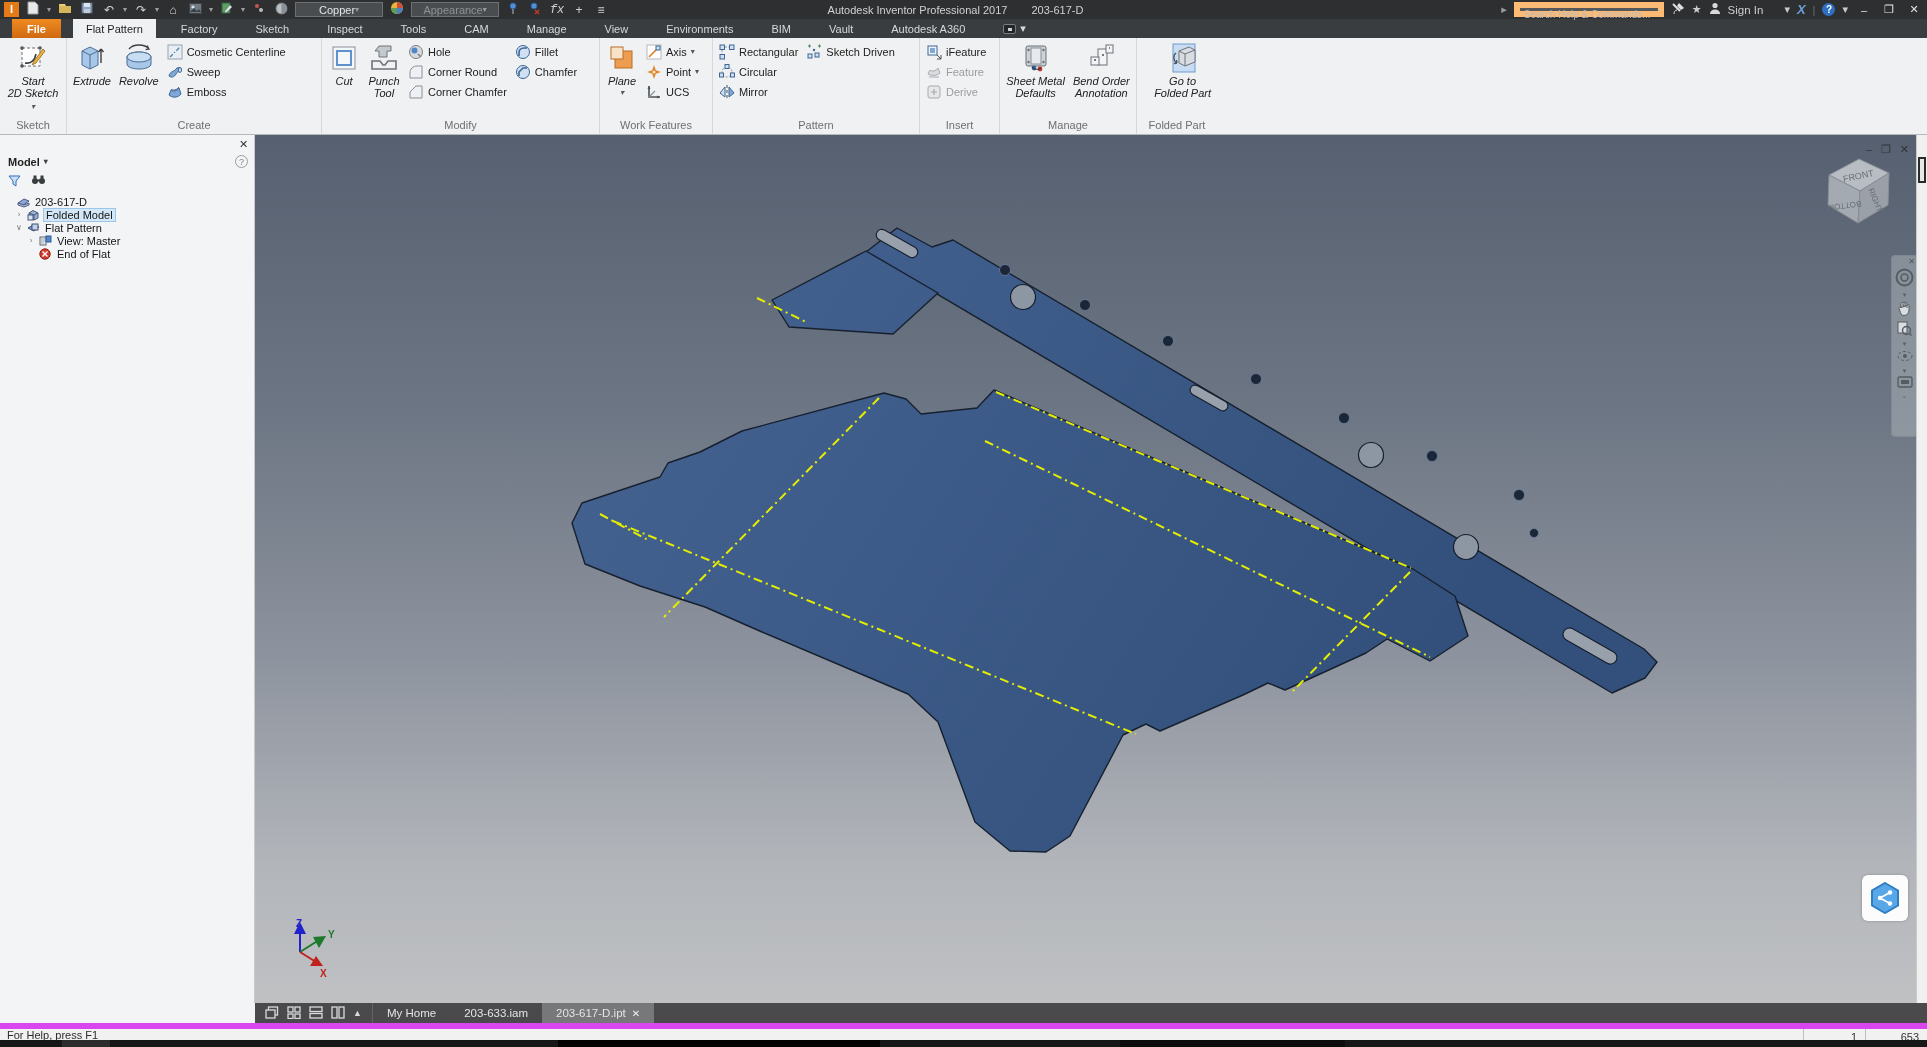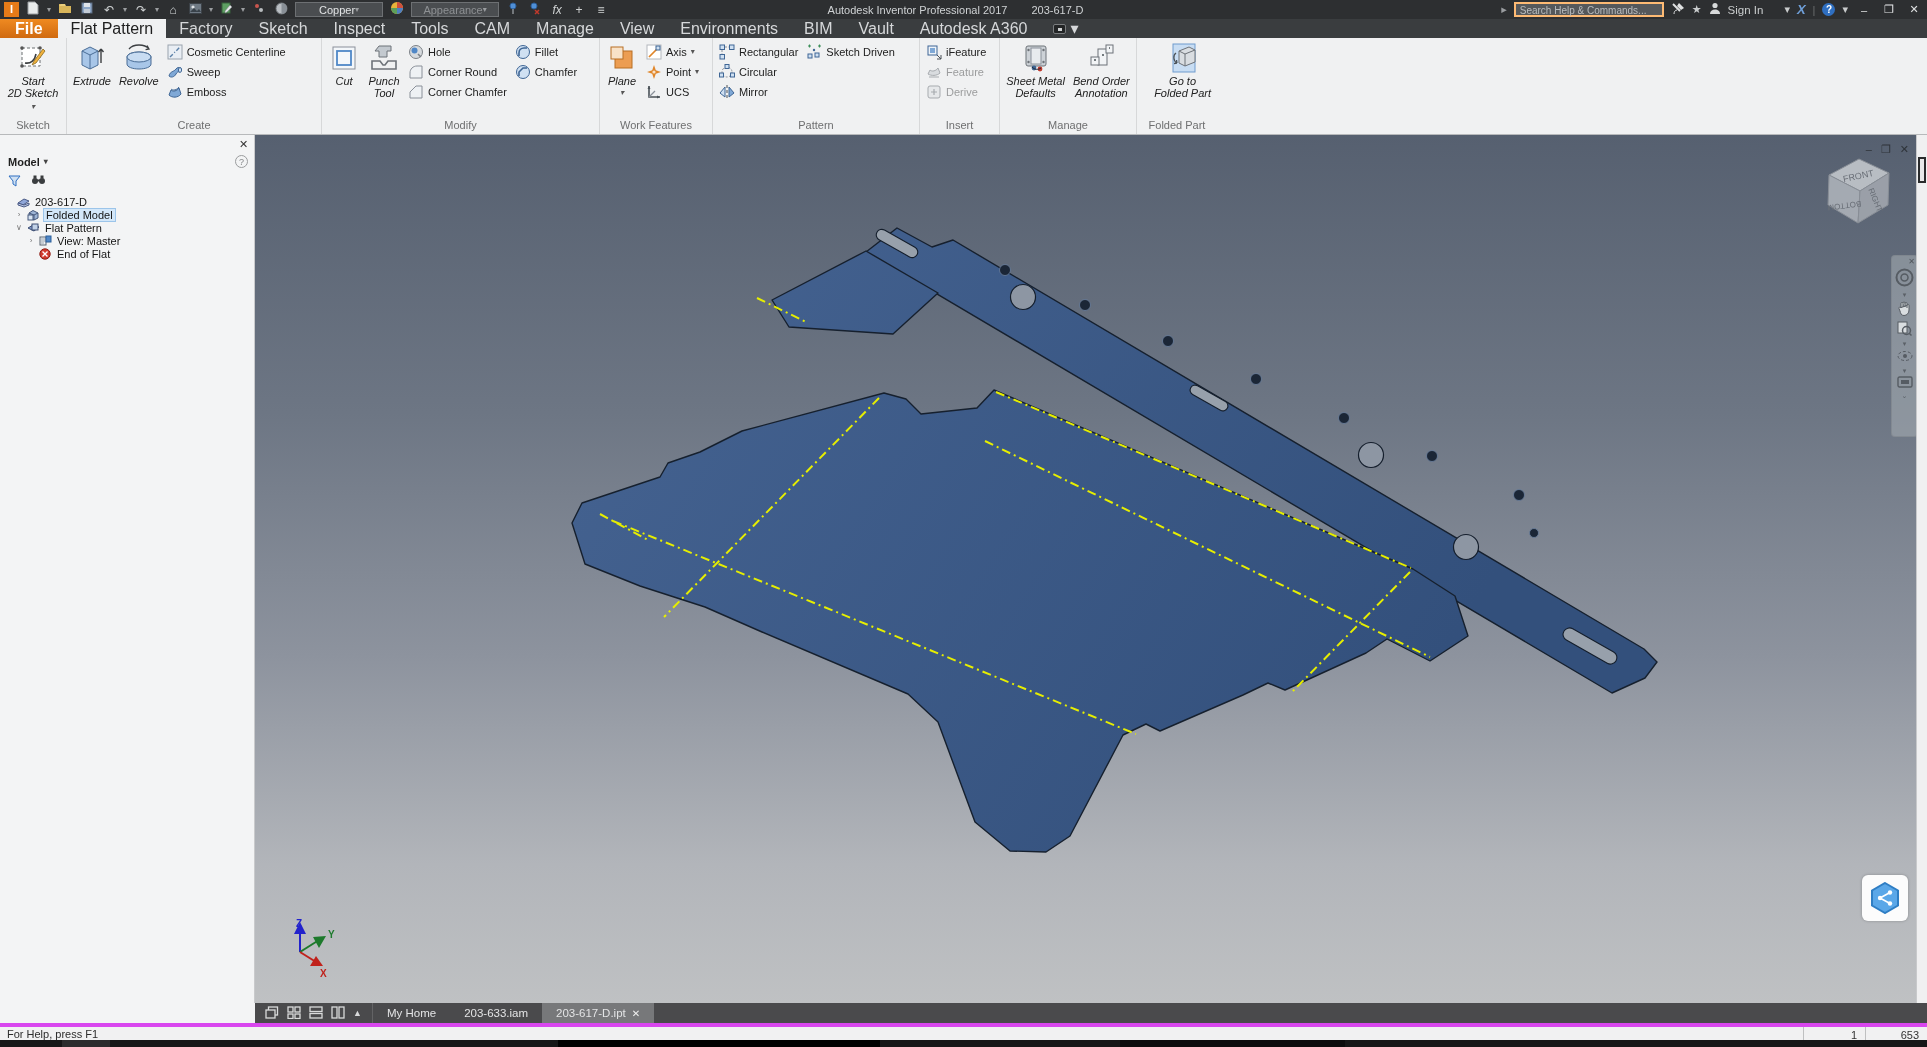--- a/index.html
+++ b/index.html
@@ -10,28 +10,28 @@
   .titlebar { height:19px; background:#2d2f31; display:flex; align-items:center; color:#c9cccd; position:relative; }
   .qat { display:flex; align-items:center; gap:6px; padding-left:4px; }
   .qat .g { font-size:12px; color:#cfd2d3; width:16px; text-align:center; cursor:default; }
   .qat .car { font-size:8px; color:#9a9da0; }
   .logo { width:15px; height:15px; background:#e57a18; color:#fff; font-weight:bold; font-size:11px; text-align:center; line-height:15px; }
   .matsel { background:#4a4d50; border:1px solid #6d7073; color:#e2e4e5; height:15px; min-width:88px; padding:0 4px; display:flex; align-items:center; justify-content:center; }
   .matsel.dim { color:#8d9093; }
   .title-center { position:absolute; left:0; right:16px; text-align:center; color:#cfd2d4; pointer-events:none; }
   .title-center span { padding:0 12px; }
   .tb-right { margin-left:auto; display:flex; align-items:center; gap:7px; padding-right:4px; }
-  .searchbox { width:150px; height:15px; background:#55585b; border:2px solid #fdba74; color:#b9bcbe; font-size:10px; padding:0 4px; line-height:13px; }
+  .searchbox { width:150px; height:15px; background:#55585b; border:6px solid #fdba74; color:#b9bcbe; font-size:10px; padding:0 4px; line-height:13px; }
   .winbtn { width:18px; text-align:center; color:#dfe1e2; font-size:11px; }
   .bluex { color:#6f9fd8; font-weight:bold; font-style:italic; }
   .helpdot { width:13px; height:13px; border-radius:50%; background:#2f6fc1; color:#fff; text-align:center; line-height:13px; font-size:10px; font-weight:bold; }
 
   
   .tabrow { height:19px; background:#3a3d3f; display:flex; align-items:stretch; color:#d6d8da; }
-  .rtab { padding:0 13px; display:flex; align-items:center; font-size:16px; }
+  .rtab { padding:0 13px; display:flex; align-items:center; font-size:11px;margin-left:12px; }
   .rtab.file { background:linear-gradient(#ef8a21,#d06a10); color:#fff; font-weight:bold; padding:0 15px; }
   .rtab.active { background:#f0f1f2; color:#1e1e1e; }
   .rtab.ovf { gap:4px; }
   .ovfbox { width:13px; height:10px; background:#232526; border:1px solid #7a7d7f; border-radius:2px; display:inline-block; position:relative; }
   .ovfbox:after{ content:""; position:absolute; left:4px; top:3px; width:4px; height:3px; background:#cfd2d3;}
 
   
   .ribbon { height:97px; background:#f0f1f2; border-bottom:1px solid #b7b9bb; display:flex; }
   .panel { display:flex; flex-direction:column; border-right:1px solid #d7d8d9; }
   .pbody { flex:1; display:flex; align-items:flex-start; padding:3px 3px 0 3px; gap:2px; }
@@ -71,21 +71,21 @@
   .rs-box { position:absolute; top:22px; left:1px; width:8px; height:26px; border:2px solid #2a2b2c; background:#e8e8e9; }
 
   
   .tabbar { height:20px; background:#f3f4f5; display:flex; }
   .tabbar-dark { margin-left:255px; flex:1; background:#4a4a4c; display:flex; align-items:center; color:#e3e4e5; }
   .wicons { display:flex; align-items:center; gap:8px; padding:0 10px; border-right:1px solid #636365; height:100%; }
   .uptri { color:#d9dadb; font-size:9px; }
   .dtab { padding:0 14px; height:100%; display:flex; align-items:center; gap:6px; font-size:11.5px; }
   .dtab.active { background:#77787a; }
   .dtab .x { font-size:10px; color:#f0f0f0; }
-  .statusbar { height:17px; background:#f1f1f2; border-top:4px solid #d946ef; display:flex; align-items:center; color:#2c2c2c; padding-left:7px; }
+  .statusbar { height:17px; background:#f1f1f2; border-top:6px solid #d946ef; display:flex; align-items:center; color:#2c2c2c; padding-left:7px; }
   .st-cells { margin-left:auto; display:flex; height:100%; }
   .st-cell { width:62px; border-left:1px solid #bfc0c1; text-align:right; padding:2px 8px 0 0; color:#333; }
   .taskbar { height:7px; background:#161617; position:relative; }
   .taskbar .tkA { position:absolute; left:62px; width:48px; top:0; bottom:0; background:#2c2c2d; }
   .taskbar .tkB { position:absolute; left:558px; width:322px; top:0; bottom:0; background:#000; }
   .taskbar .tkC { position:absolute; left:1120px; width:225px; top:0; bottom:0; background:#0c0c0d; }
 </style>
 </head>
 <body>
 
@@ -154,21 +154,21 @@
     <span class="g">
       <svg width="12" height="13" viewBox="0 0 12 13">
           <circle cx="6" cy="4" r="3" fill="#4f8fd6" stroke="#2d5f9a"></circle>
           <path d="M6 7v5" stroke="#8d9296" stroke-width="1.5"></path>
         </svg></span>
     <span class="g">
       <svg width="12" height="13" viewBox="0 0 12 13">
           <circle cx="5" cy="4" r="3" fill="#4f8fd6" stroke="#2d5f9a"></circle>
           <path d="M6 8l4 4m0-4l-4 4" stroke="#c0392b" stroke-width="1.5"></path>
         </svg></span>
-    <span class="g" style="font-style:italic; font-family:Liberation Sans, sans-serif;">fx</span>
+    <span class="g" style="font-style:italic; font-family:Liberation Mono, monospace;">fx</span>
     <span class="g">+</span>
     <span class="g">≡</span>
   </div>
   <div class="title-center">
     <span>Autodesk Inventor Professional 2017</span><span>203-617-D</span>
   </div>
   <div class="tb-right">
     <span class="g" style="color:#9a9da0">▸</span>
     <span class="searchbox">Search Help &amp; Commands...</span>
     <span class="g">

